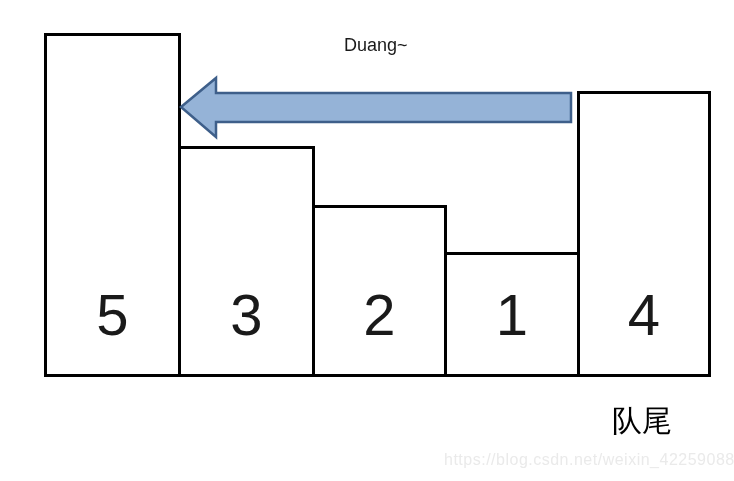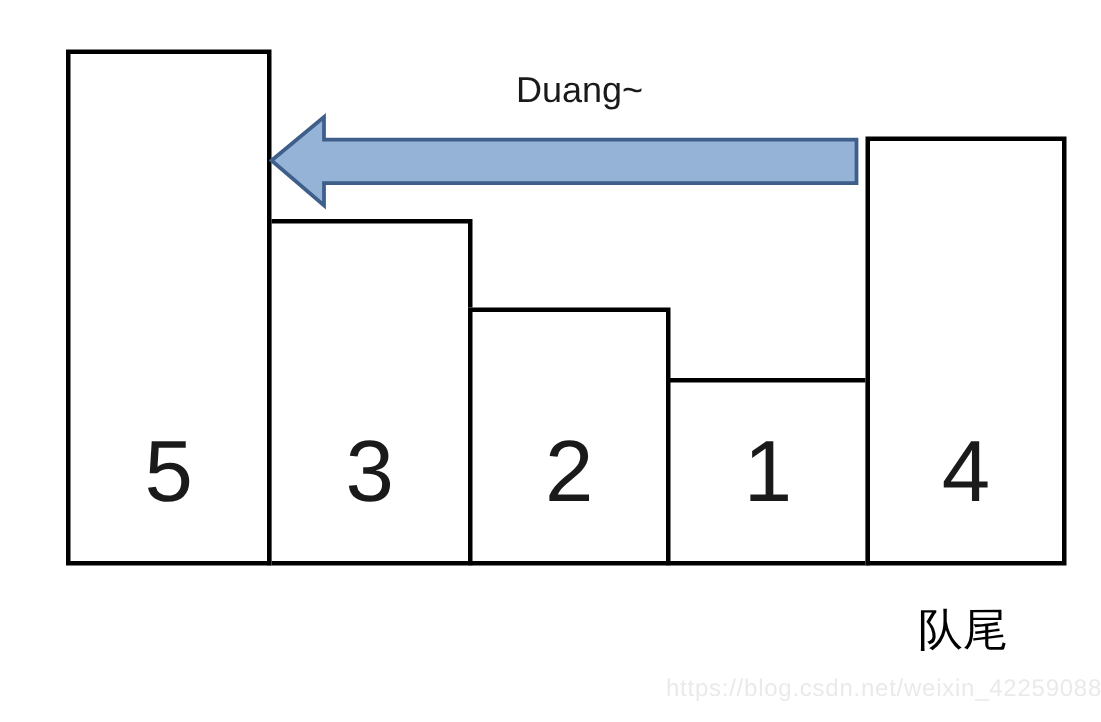--- a/index.html
+++ b/index.html
@@ -42,22 +42,22 @@
   .arrow-svg {
     position: absolute;
     left: 0;
     top: 0;
     z-index: 3;
     pointer-events: none;
   }
   .arrow-label {
     position: absolute;
     left: 344px;
-    top: 48px;
-    font-size: 24px;
+    top: 36px;
+    font-size: 18px;
     line-height: 1.1;
     color: #1a1a1a;
     z-index: 4;
     white-space: nowrap;
   }
   .cjk-label {
     position: absolute;
     font-size: 30px;
     line-height: 1.1;
     color: #000000;

